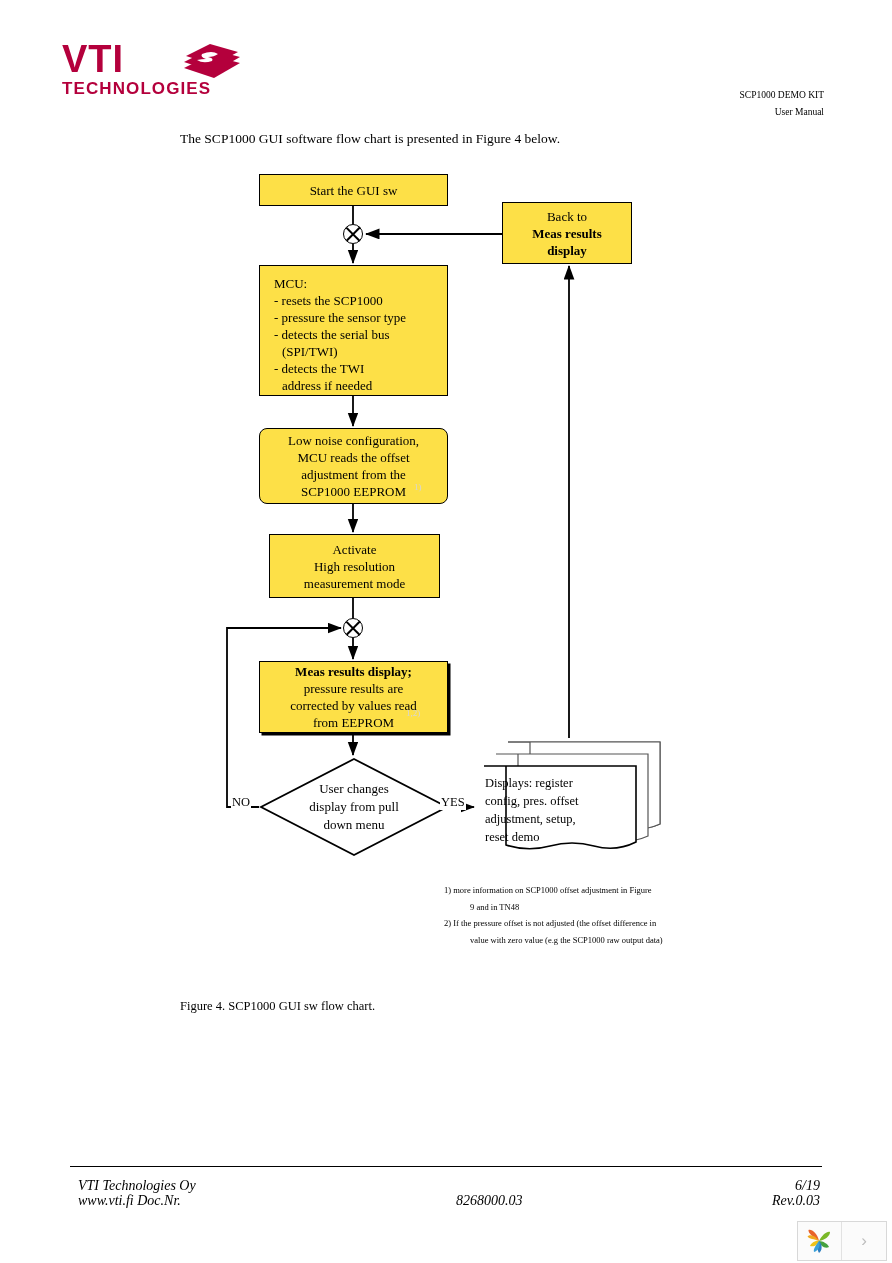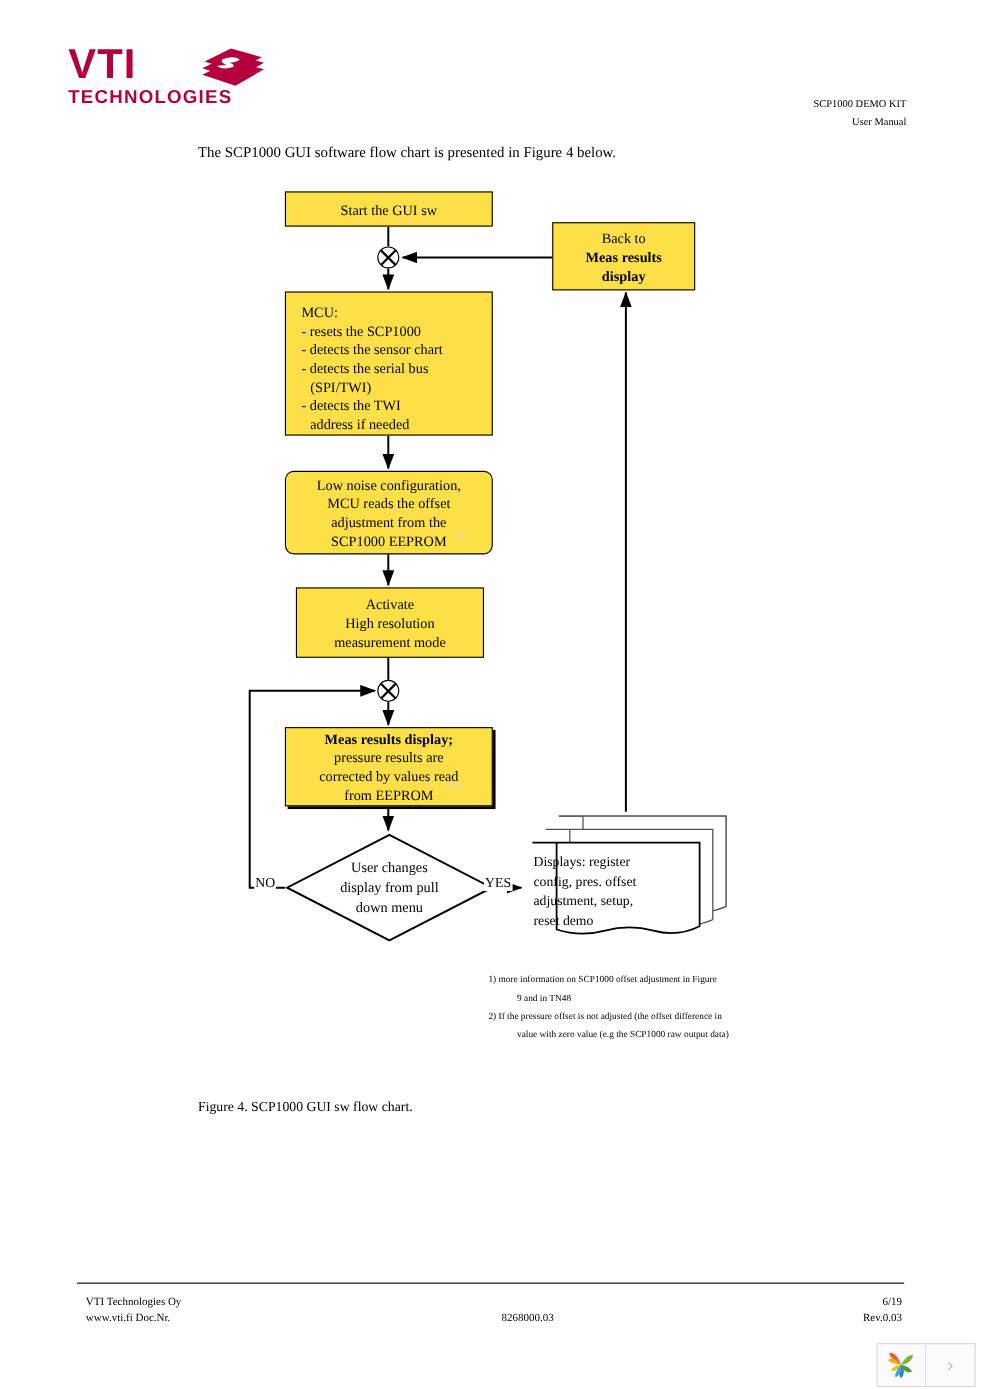--- a/index.html
+++ b/index.html
@@ -196,22 +196,23 @@
 
   
   #footer-rule {
     position: absolute;
     left: 70px; top: 1166px;
     width: 752px; height: 1px;
     background: #000;
   }
   .ftxt {
     position: absolute;
-    font-size: 10px;
+    font-size: 14px;
     white-space: nowrap;
+    font-style: italic;
   }
   #f-l1 { left: 78px;  top: 1178px; }
   #f-l2 { left: 78px;  top: 1193px; }
   #f-c1 { left: 456px; top: 1193px; }
   #f-r1 { right: 72px; top: 1178px; }
   #f-r2 { right: 72px; top: 1193px; }
 
   
   #widget {
     position: absolute;
@@ -297,21 +298,21 @@
 
   <div class="node" id="n-back">
     <span class="ln">Back to</span>
     <span class="ln"><b>Meas results</b></span>
     <span class="ln"><b>display</b></span>
   </div>
 
   <div class="node" id="n-mcu">
     <span class="ln">MCU:</span>
     <span class="ln">- resets the SCP1000</span>
-    <span class="ln">- detects the sensor chart</span>
+    <span class="ln">- pressure the sensor type</span>
     <span class="ln">- detects the serial bus</span>
     <span class="ln ind">(SPI/TWI)</span>
     <span class="ln">- detects the TWI</span>
     <span class="ln ind">address if needed</span>
   </div>
 
   <div class="node" id="n-lownoise">
     <span class="ln">Low noise configuration,</span>
     <span class="ln">MCU reads the offset</span>
     <span class="ln">adjustment from the</span>

